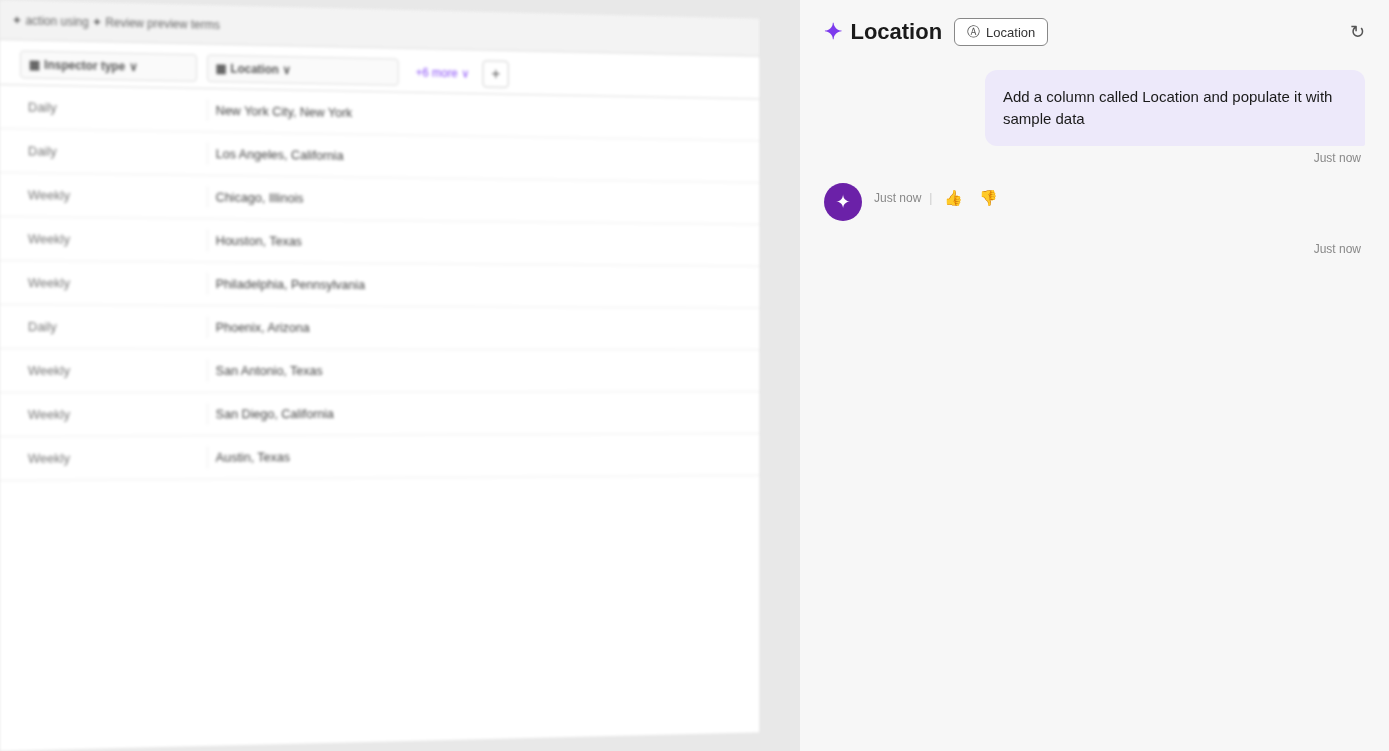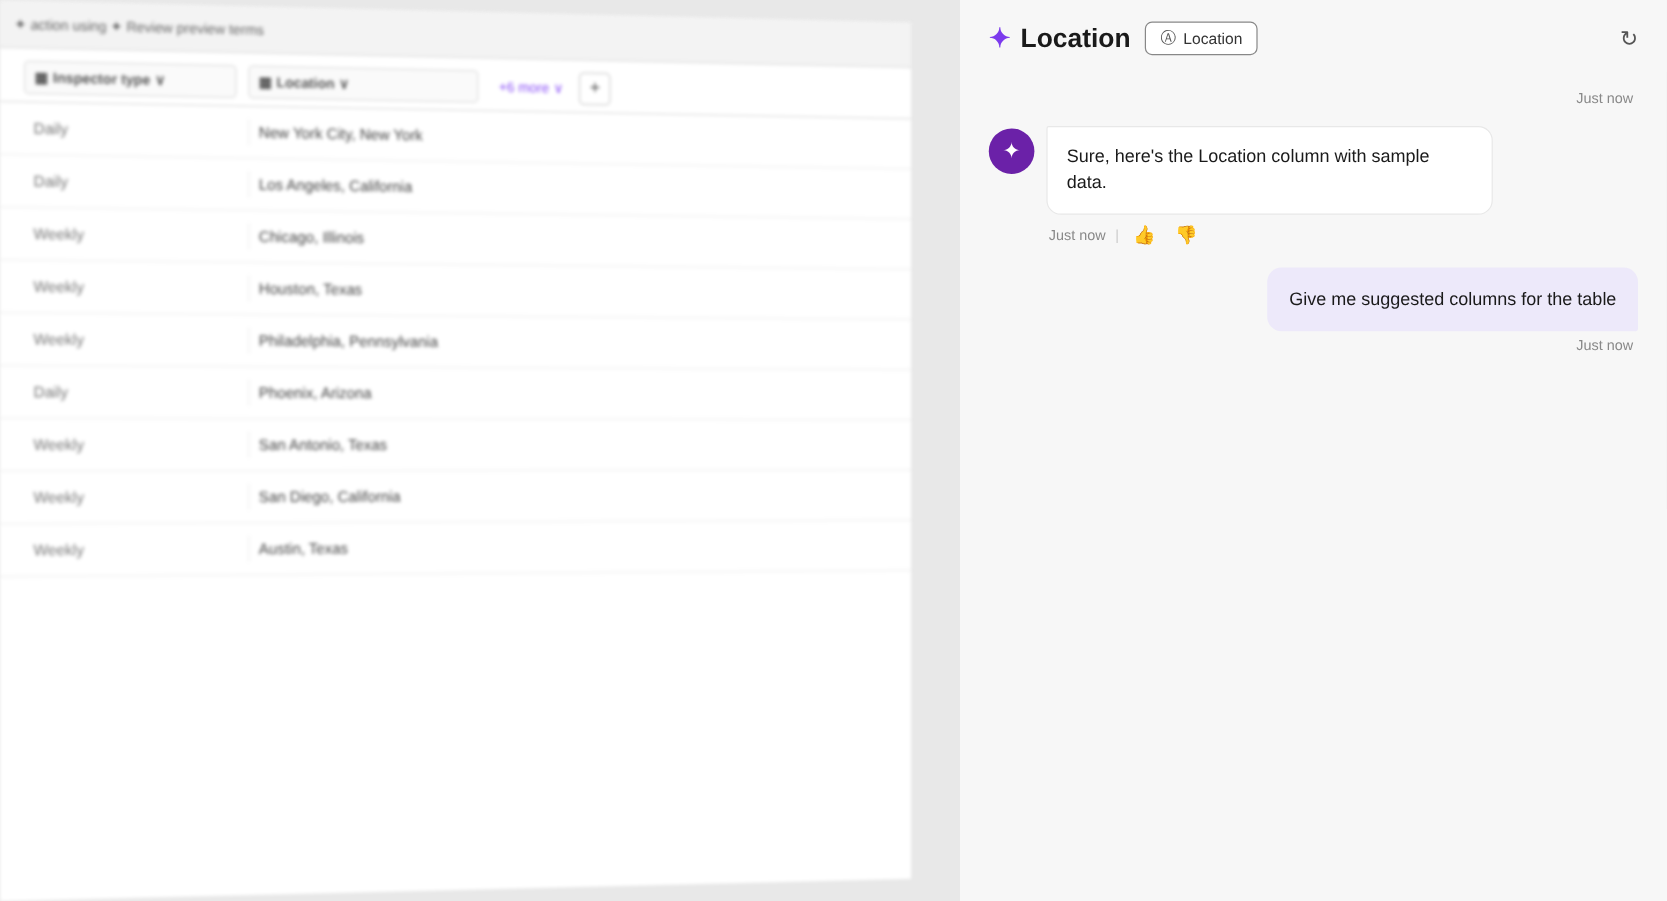--- a/index.html
+++ b/index.html
@@ -363,45 +363,42 @@
       <span>Location</span>
     </div>
     <button class="refresh-btn">
       <span>↻</span>
     </button>
   </div>
 
   <div class="chat-area">
 
     <div class="user-message">
+      <div class="user-bubble">
+        <span>Add a column called Location and populate it with sample data</span>
+      </div>
       <div class="message-time">Just now</div>
     </div>
 
     <div class="bot-message">
       <div class="bot-avatar">
         <span class="bot-avatar-icon">✦</span>
       </div>
       <div class="bot-bubble-wrap">
-        <div class="bot-bubble">
-          <span>Sure, here's the Location column with sample data.</span>
-        </div>
         <div class="bot-actions">
           <span class="bot-actions-time">Just now</span>
           <span class="action-separator"> | </span>
           <button class="action-btn">
             <span>👍</span>
           </button>
           <button class="action-btn">
             <span>👎</span>
           </button>
         </div>
       </div>
     </div>
 
     <div class="user-message2">
-      <div class="user-bubble">
-        <span>Give me suggested columns for the table</span>
-      </div>
       <div class="message-time">Just now</div>
     </div>
 
   </div>
 </div>
 
 </body></html>

